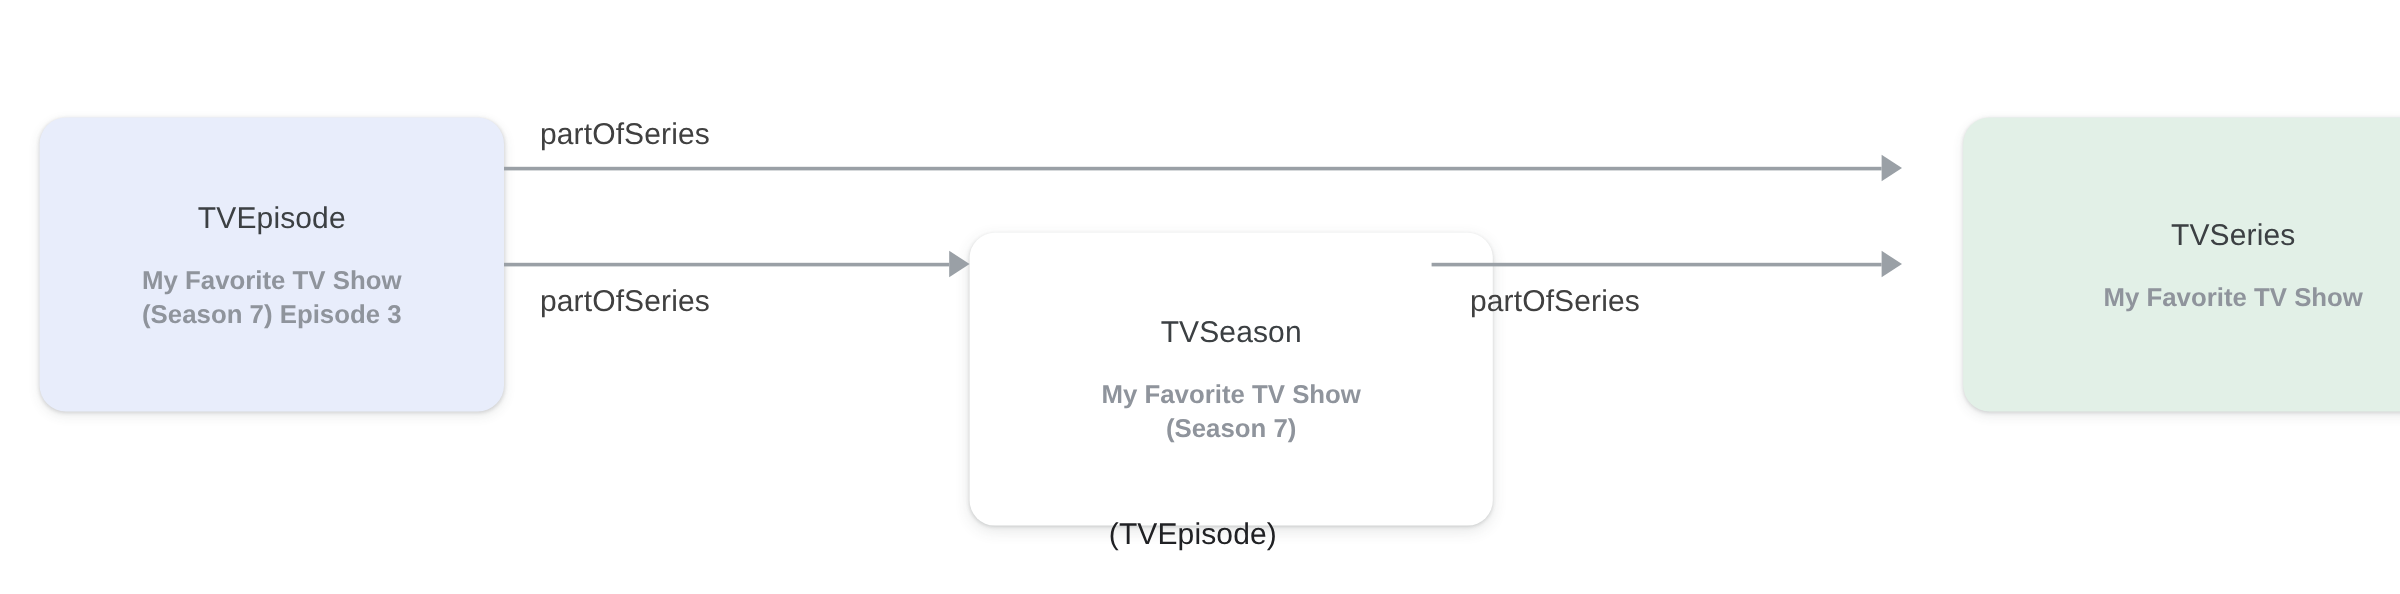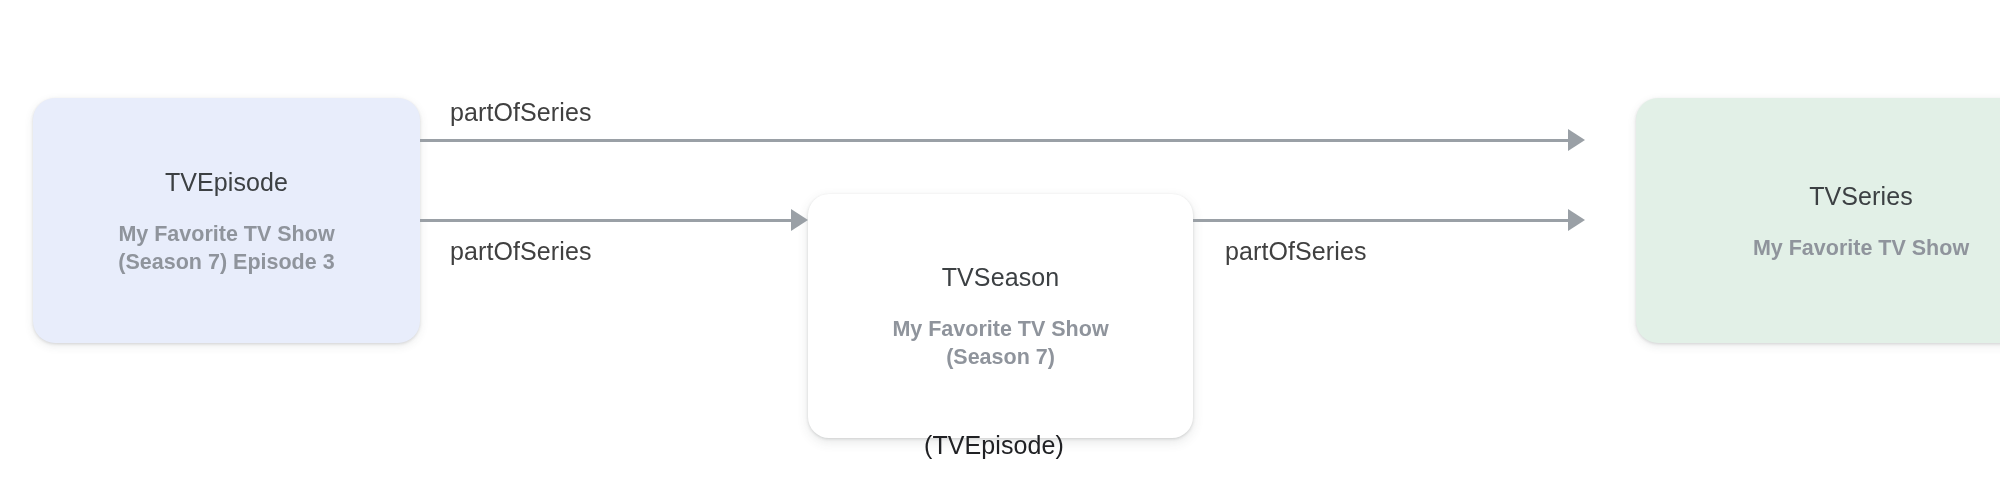--- a/index.html
+++ b/index.html
@@ -52,21 +52,21 @@
     top: 70px;
     width: 387px;
     height: 245px;
     background: #e8edfb;
     border-radius: 22px;
     box-shadow: 0 1px 3px rgba(60,64,67,0.16), 0 3px 10px rgba(60,64,67,0.10);
   }
   #node-season {
     left: 808px;
     top: 166px;
-    width: 385px;
+    width: 436px;
     height: 244px;
     background: #ffffff;
     border-radius: 21px;
     box-shadow: 0 1px 3px rgba(60,64,67,0.18), 0 4px 12px rgba(60,64,67,0.12);
   }
   #node-series {
     left: 1636px;
     top: 70px;
     width: 450px;
     height: 245px;

